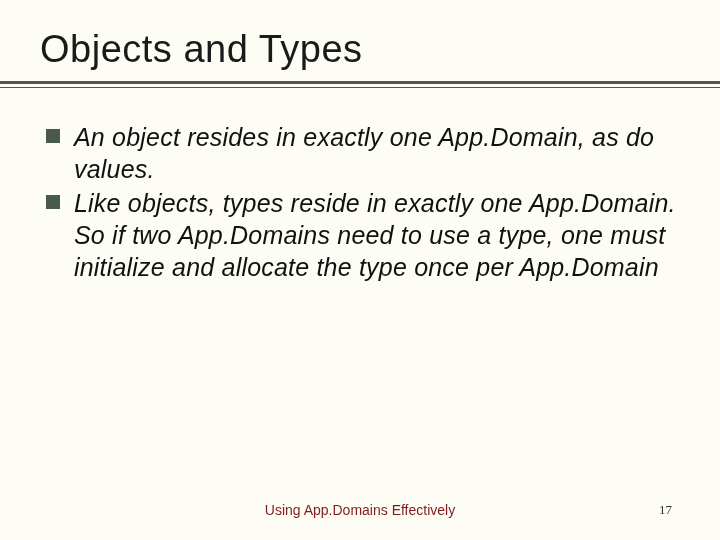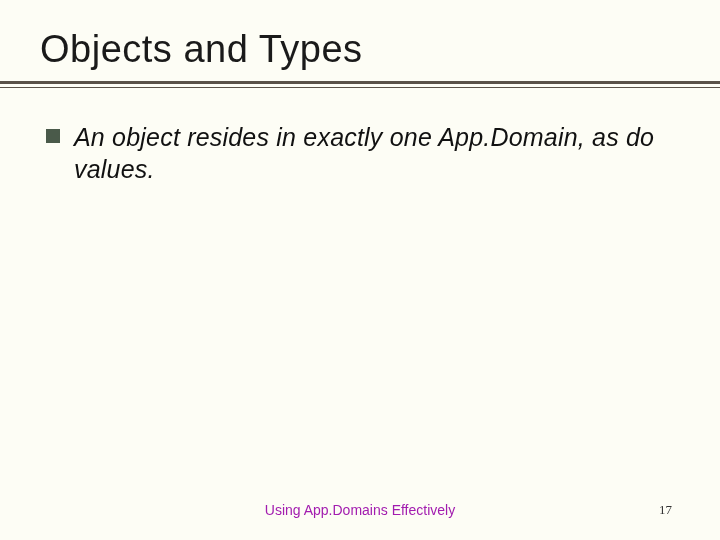--- a/index.html
+++ b/index.html
@@ -68,21 +68,21 @@
     height: 14px;
     background: #4a5a4a;
   }
   .footer {
     position: absolute;
     bottom: 22px;
     left: 0;
     right: 0;
     text-align: center;
     font-size: 14px;
-    color: #a21caf;
+    color: #7f1d1d;
     font-family: Arial, sans-serif;
   }
   .pagenum {
     position: absolute;
     bottom: 22px;
     right: 48px;
     font-size: 13px;
     color: #333;
     font-family: Liberation Serif, serif;
   }
@@ -91,16 +91,17 @@
 <body>
 
 <div class="slide">
   <h1 class="title">Objects and Types</h1>
   <div class="rule-wrap">
     <div class="rule-thick"></div>
     <div class="rule-thin"></div>
   </div>
   <ul class="bullets">
     <li>An object resides in exactly one App.Domain, as do values.</li>
+    <li>Like objects, types reside in exactly one App.Domain. So if two App.Domains need to use a type, one must initialize and allocate the type once per App.Domain</li>
   </ul>
   <div class="footer">Using App.Domains Effectively</div>
   <div class="pagenum">17</div>
 </div>
 
 </body></html>

